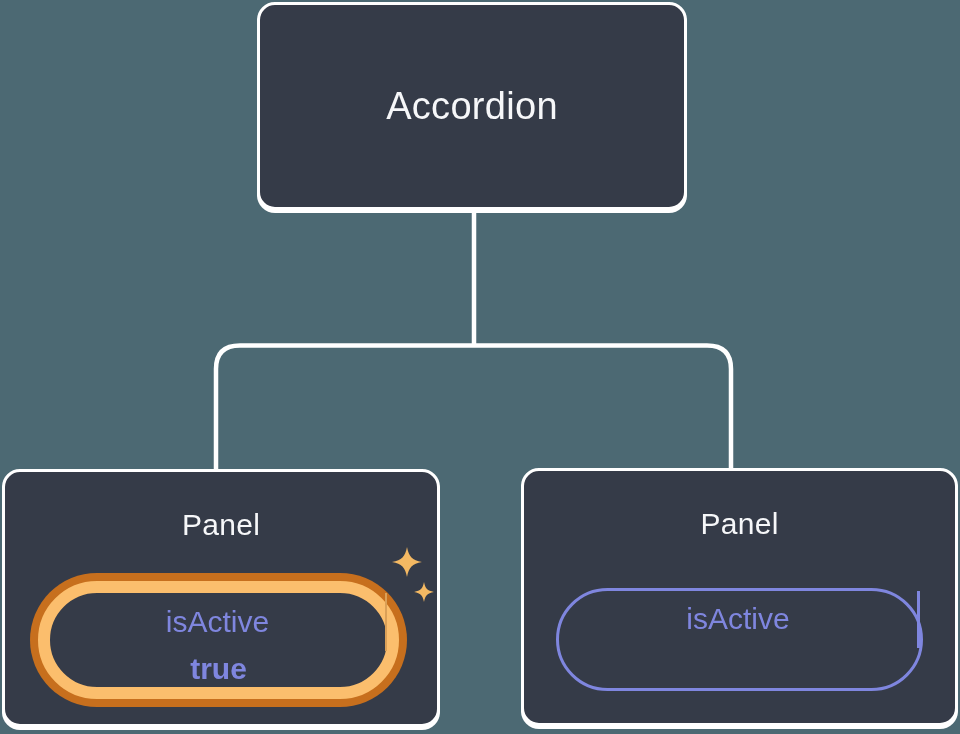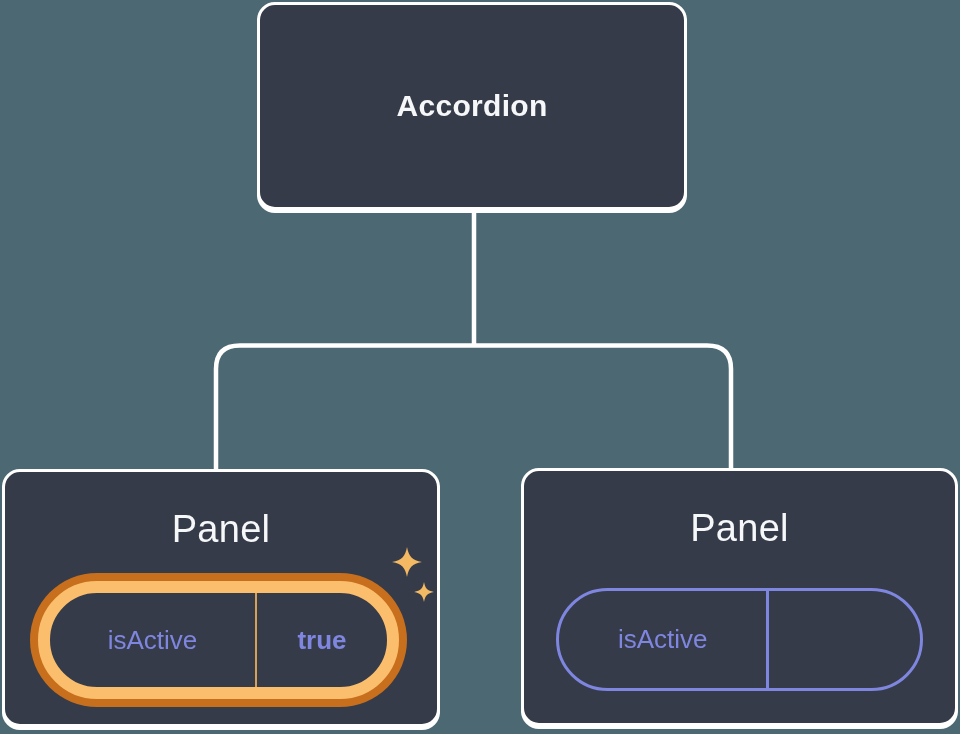--- a/index.html
+++ b/index.html
@@ -40,39 +40,40 @@
   }
 
   #panel-card-left  { left: 2px;   top: 469px; width: 438px; height: 258px; }
   #panel-card-right { left: 521px; top: 468px; width: 437px; height: 258px; }
 
   .node-title {
     position: absolute;
     top: 36px; left: 0;
     width: 100%;
     text-align: center;
-    font-size: 38px;
+    font-size: 30px;
     font-weight: 500;
     letter-spacing: 0.3px;
   }
 
   .root-title {
-    font-size: 30px;
-    font-weight: 700;
+    font-size: 38px;
+    font-weight: 400;
     letter-spacing: 0.3px;
   }
 
   .pill {
     position: absolute;
     box-sizing: border-box;
     border-radius: 999px;
     display: flex;
     align-items: stretch;
-    font-size: 26px;
+    font-size: 30px;
     color: var(--purple, #7F86DF);
+    flex-direction: column;
   }
 
   
   #pill-active {
     left: 33px; top: 109px;
     width: 361px; height: 118px;
     background: var(--card, #353B48);
     border: 12px solid var(--gold, #FBBE6D);
     box-shadow: 0 0 0 8px var(--orange, #C76F1D);
   }

